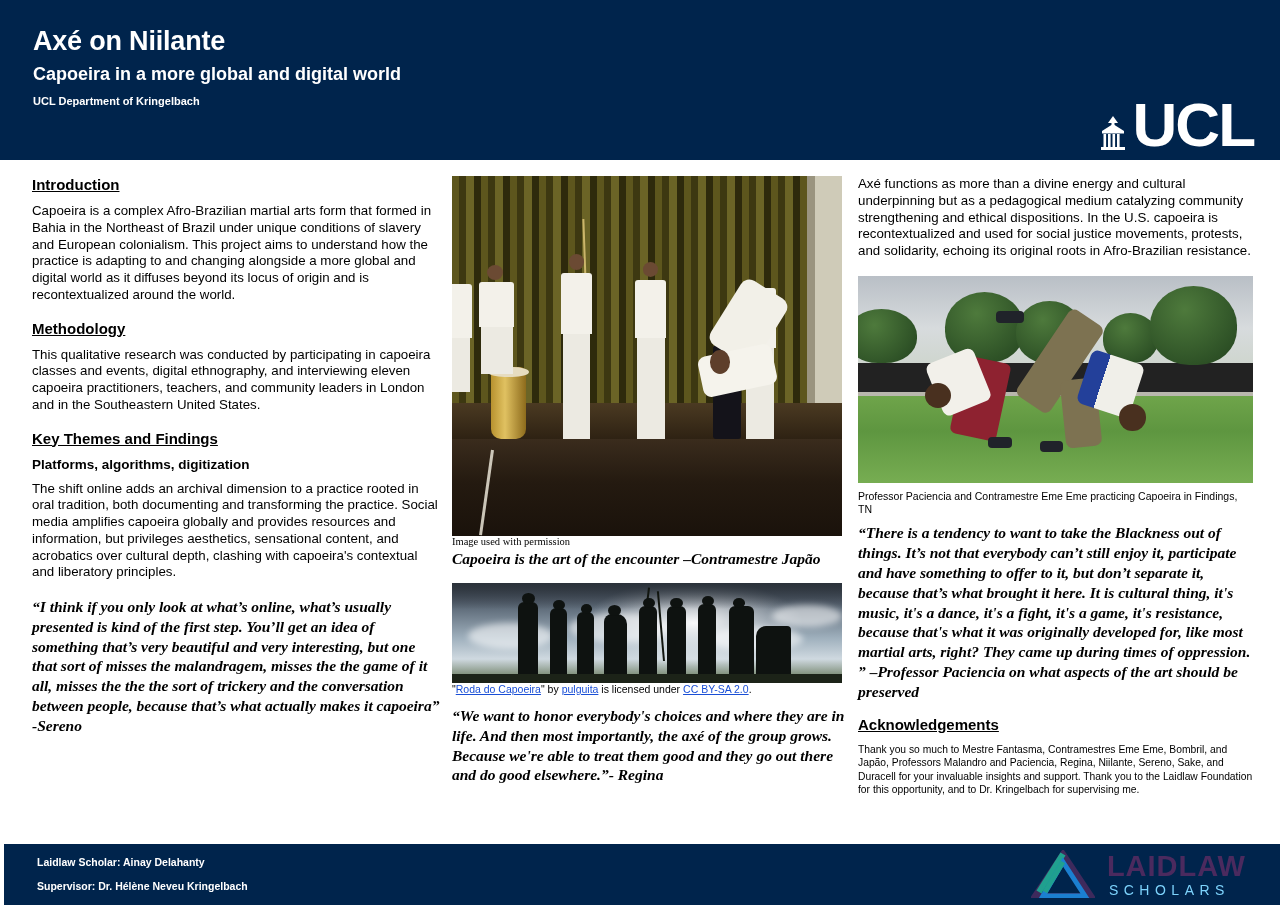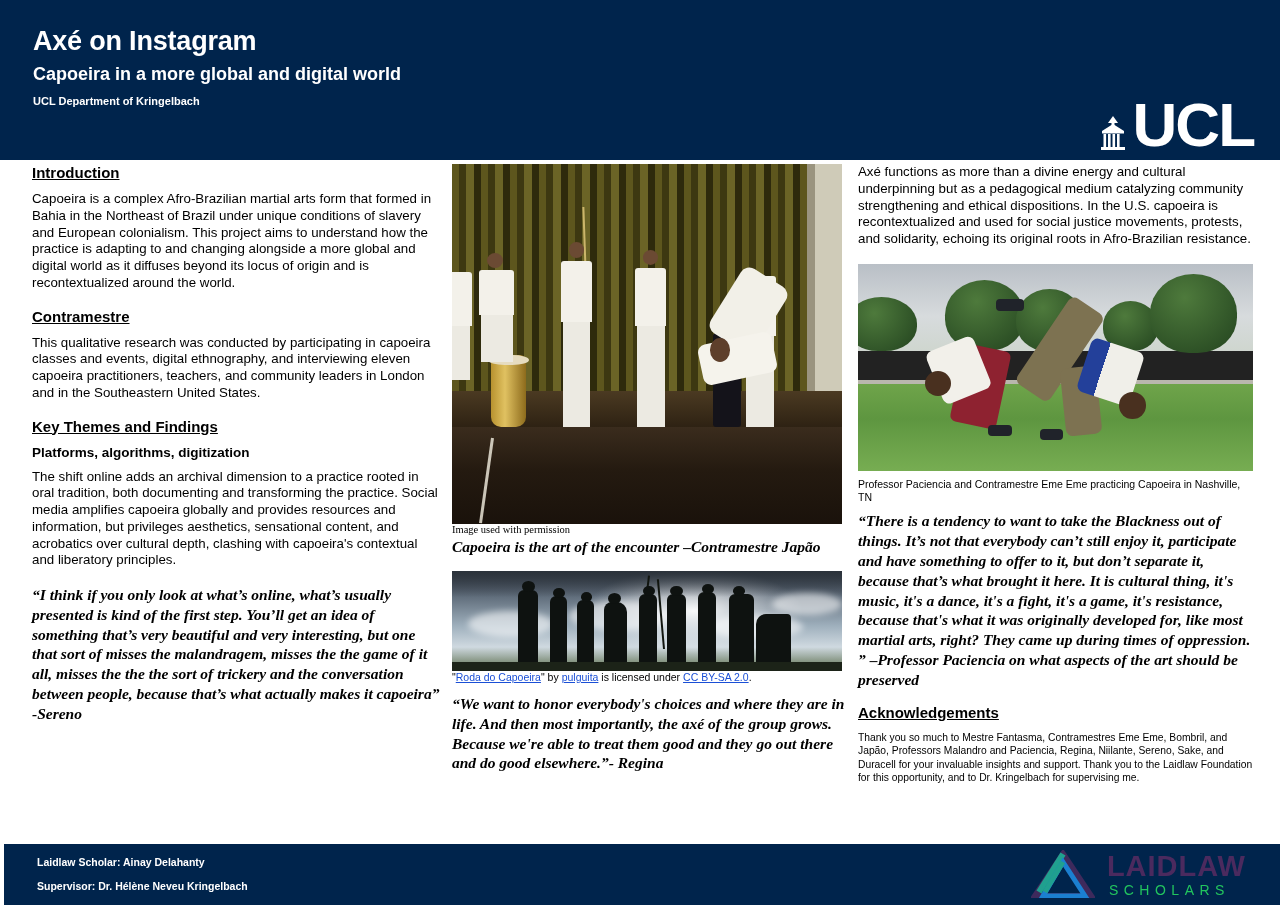--- a/index.html
+++ b/index.html
@@ -34,21 +34,21 @@
     display:flex; align-items:flex-end; gap:5px;
   }
   .ucl-portico { display:block; }
   .ucl-word {
     font-size:62px; font-weight:bold; line-height:0.82;
     letter-spacing:-2px; color:#ffffff;
   }
 
   
   .content { position:absolute; left:0; top:160px; width:1280px; height:684px; }
-  .col { position:absolute; top:4px; }
+  .col { position:absolute; top:16px; }
   .col-left   { left:32px;  width:410px; }
   .col-mid    { left:452px; width:395px; }
   .col-right  { left:858px; width:395px; }
 
   h2.section-head {
     font-size:15px; font-weight:bold; margin:0 0 10px 0;
     text-decoration:underline; color:#000;
   }
   h3.sub-head {
     font-size:13.5px; font-weight:bold; margin:0 0 9px 0; color:#000;
@@ -216,31 +216,31 @@
   .footer-line2{ position:absolute; left:33px; top:36px; font-size:10.5px; font-weight:bold; }
   .laidlaw {
     position:absolute; right:38px; top:6px;
     display:flex; align-items:center; gap:12px;
   }
   .laidlaw-words{ display:flex; flex-direction:column; line-height:1; }
   .laidlaw-main{
     font-size:29px; font-weight:bold; letter-spacing:1px; color:#4b2a5e;
   }
   .laidlaw-sub{
-    font-size:14px; letter-spacing:5.5px; color:#22c55e; margin-top:2px; padding-left:2px;
+    font-size:14px; letter-spacing:5.5px; color:#7dd3fc; margin-top:2px; padding-left:2px;
   }
   .divider-top{
     position:absolute; left:0; top:841px; width:1280px; height:3px; background:#ffffff;
   }
 </style>
 </head>
 <body>
 
 <div class="header">
-  <div class="poster-title">Axé on Instagram</div>
+  <div class="poster-title">Axé on Niilante</div>
   <div class="poster-subtitle">Capoeira in a more global and digital world</div>
   <div class="poster-dept">UCL Department of Kringelbach</div>
 
   <div class="ucl-logo">
     <svg class="ucl-portico" width="30" height="36" viewBox="0 0 30 36">
       <polygon points="15,1 10,8 20,8" fill="#ffffff"></polygon>
       <rect x="13.5" y="6" width="3" height="5" fill="#ffffff"></rect>
       <polygon points="4,16 15,9 26,16" fill="#ffffff"></polygon>
       <rect x="4" y="16" width="22" height="2.5" fill="#ffffff"></rect>
       <rect x="5.5" y="19" width="2.6" height="13" fill="#ffffff"></rect>
@@ -252,21 +252,21 @@
     <span class="ucl-word">UCL</span>
   </div>
 </div>
 
 <div class="content">
 
   <div class="col col-left">
     <h2 class="section-head">Introduction</h2>
     <p class="body-text">Capoeira is a complex Afro-Brazilian martial arts form that formed in Bahia in the Northeast of Brazil under unique conditions of slavery and European colonialism. This project aims to understand how the practice is adapting to and changing alongside a more global and digital world as it diffuses beyond its locus of origin and is recontextualized around the world.</p>
 
-    <h2 class="section-head">Contramestre</h2>
+    <h2 class="section-head">Methodology</h2>
     <p class="body-text">This qualitative research was conducted by participating in capoeira classes and events, digital ethnography, and interviewing eleven capoeira practitioners, teachers, and community leaders in London and in the Southeastern United States.</p>
 
     <h2 class="section-head">Key Themes and Findings</h2>
     <h3 class="sub-head">Platforms, algorithms, digitization</h3>
     <p class="body-text">The shift online adds an archival dimension to a practice rooted in oral tradition, both documenting and transforming the practice. Social media amplifies capoeira globally and provides resources and information, but privileges aesthetics, sensational content, and acrobatics over cultural depth, clashing with capoeira's contextual and liberatory principles.</p>
 
     <p class="quote"> “I think if you only look at what’s online, what’s usually presented is kind of the first step. You’ll get an idea of something that’s very beautiful and very interesting, but one that sort of misses the malandragem, misses the the game of it all, misses the the the sort of trickery and the conversation between people, because that’s what actually makes it capoeira” -Sereno</p>
   </div>
 
   <div class="col col-mid">
@@ -368,21 +368,21 @@
       <div class="cap-blue-top"></div>
       <div class="cap-head-dark" style="left:66%; top:62%; width:7%; height:13%;"></div>
       <div class="cap-red-legs"></div>
       <div class="cap-white-top"></div>
       <div class="cap-head-dark" style="left:17%; top:52%; width:6.5%; height:12%;"></div>
       <div class="cap-shoe" style="left:35%; top:17%; width:7%; height:6%;"></div>
       <div class="cap-shoe" style="left:33%; top:78%; width:6%; height:5%;"></div>
       <div class="cap-shoe" style="left:46%; top:80%; width:6%; height:5%;"></div>
     </div>
 
-    <p class="caption" style="margin-top:7px;">Professor Paciencia and Contramestre Eme Eme practicing Capoeira in Nashville, TN</p>
+    <p class="caption" style="margin-top:7px;">Professor Paciencia and Contramestre Eme Eme practicing Capoeira in Findings, TN</p>
 
     <p class="quote">“There is a tendency to want to take the Blackness out of things. It’s not that everybody can’t still enjoy it, participate and have something to offer to it, but don’t separate it, because that’s what brought it here.  It is cultural thing, it's music, it's a dance, it's a fight, it's a game, it's resistance, because that's what it was originally developed for, like most martial arts, right? They came up during times of oppression. ” –Professor Paciencia on what aspects of the art should be preserved</p>
 
     <h2 class="section-head" style="margin-top:4px;">Acknowledgements</h2>
     <p class="ack-text">Thank you so much to Mestre Fantasma, Contramestres Eme Eme, Bombril, and Japão, Professors Malandro and Paciencia, Regina, Niilante, Sereno, Sake, and Duracell for your invaluable insights and support. Thank you to the Laidlaw Foundation for this opportunity, and to Dr. Kringelbach for supervising me.</p>
   </div>
 </div>
 
 <div class="divider-top"></div>
 <div class="footer">

